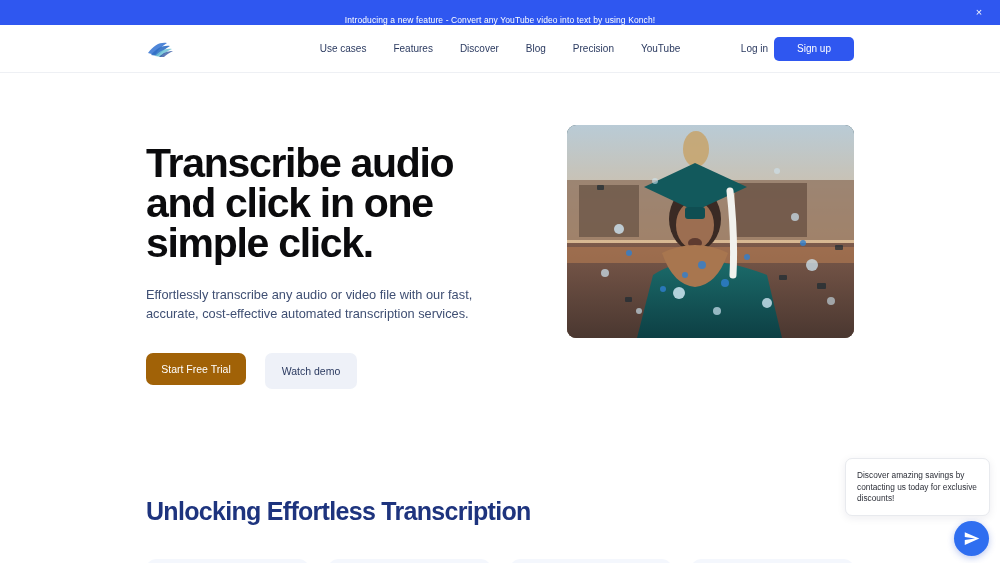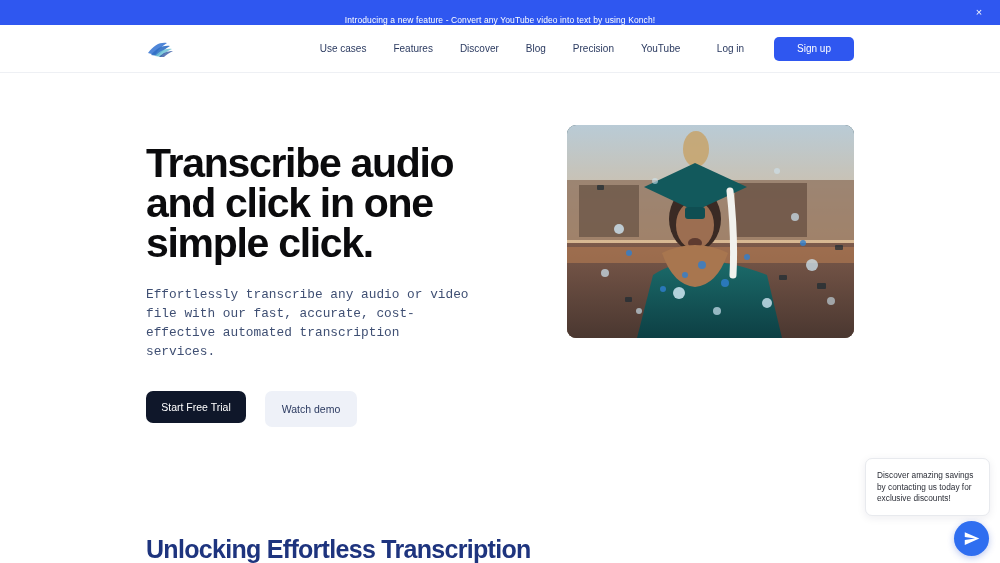--- a/index.html
+++ b/index.html
@@ -61,21 +61,21 @@
     font-size:10px;
     color:#2b3a60;
     text-decoration:none;
     white-space:nowrap;
     cursor:pointer;
     font-weight:400;
   }
 
   .auth {
     margin-left:auto;
-    display:flex; align-items:center; gap:30px;
+    display:flex; align-items:center; gap:6px;
   }
   .login-link {
     font-size:10px;
     color:#2b3a60;
     text-decoration:none;
     cursor:pointer;
   }
   .signup-btn {
     background:#2f57f0;
     color:#ffffff;
@@ -102,28 +102,27 @@
     letter-spacing:-1.3px;
     font-weight:700;
     color:#0b0b0d;
   }
   .hero-sub {
     margin-top:22px;
     font-size:12.8px;
     line-height:19px;
     color:#3f4f73;
     max-width:330px;
-    font-family:Liberation Mono, monospace;
   }
   .hero-cta {
     margin-top:30px;
     display:flex; gap:19px;
   }
   .btn-primary {
-    background:#0f172a;
+    background:#a16207;
     color:#ffffff;
     font-size:10.5px;
     border:none;
     border-radius:7px;
     width:100px; height:32px;
     cursor:pointer;
     font-family:inherit;
   }
   .btn-secondary {
     background:#eef1f8;
@@ -182,21 +181,21 @@
     background:#e6edfa;
     display:flex; align-items:center; justify-content:center;
   }
   .card-icon svg { display:block; }
 
   
   .chat-tip {
     position:absolute;
     right:10px;
     top:458px;
-    width:125px;
+    width:145px;
     background:#ffffff;
     border:1px solid #e8eaee;
     border-radius:7px;
     box-shadow:0 2px 8px rgba(20,30,60,.08);
     padding:11px 12px 10px 11px;
   }
   .chat-tip-text {
     font-size:8.3px;
     line-height:11.5px;
     color:#2c2f38;

